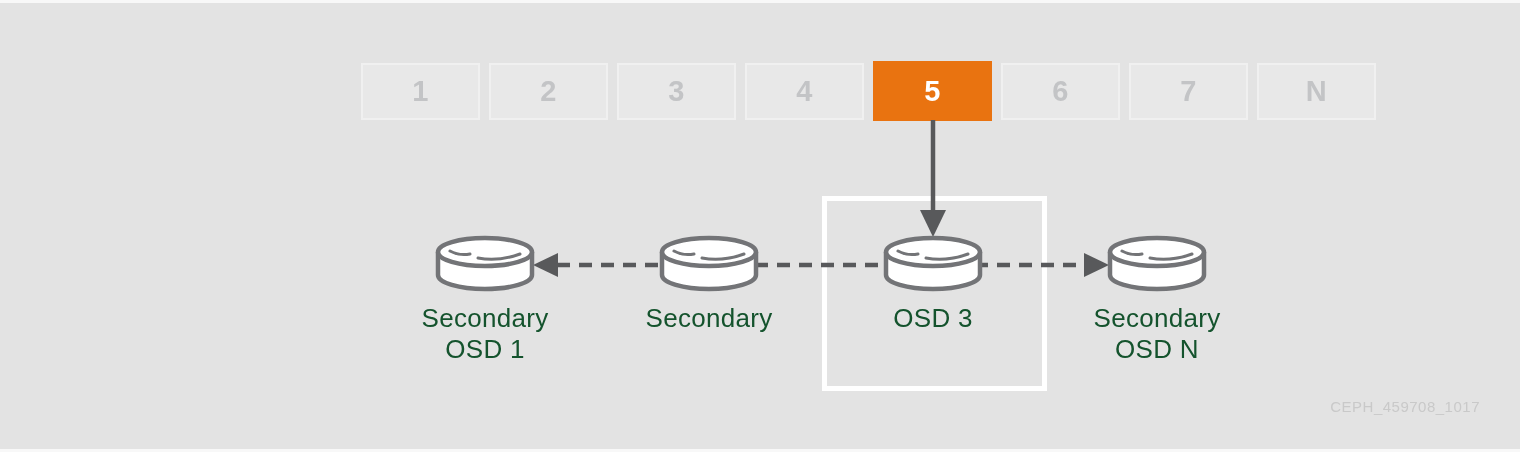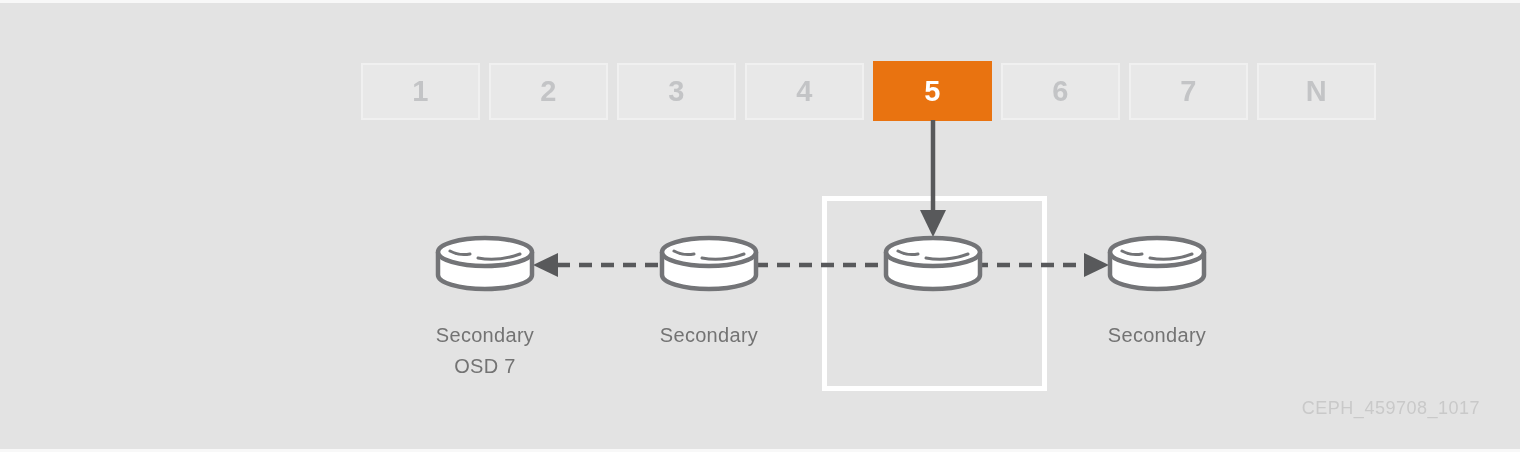--- a/index.html
+++ b/index.html
@@ -55,39 +55,39 @@
   
   .overlay {
     position: absolute; left: 0; top: 0;
     width: 1520px; height: 452px;
     pointer-events: none;
   }
 
   
   .osd-label {
     position: absolute;
-    top: 320px;
+    top: 303px;
     width: 224px;
     text-align: center;
-    font-size: 20px;
+    font-size: 26px;
     line-height: 31px;
-    color: #737373;
+    color: #14532d;
     letter-spacing: 0.3px;
   }
   .osd-label .line { display: block; }
   .osd-label-1 { left: 373px; }
   .osd-label-2 { left: 597px; }
   .osd-label-3 { left: 821px; }
   .osd-label-4 { left: 1045px; }
 
   .watermark {
     position: absolute;
     top: 398px;
     right: 40px;
-    font-size: 18px;
+    font-size: 15px;
     color: #c9c9c9;
     letter-spacing: 0.5px;
   }
 </style>
 </head>
 <body>
 
 <div class="canvas">
 
   <div class="edge-strip top"></div>
@@ -123,27 +123,29 @@
     <polygon points="933,237 920,210 946,210" fill="#58595b"></polygon>
 
     <use href="#disk-shape" transform="translate(485,265)"></use>
     <use href="#disk-shape" transform="translate(709,265)"></use>
     <use href="#disk-shape" transform="translate(933,265)"></use>
     <use href="#disk-shape" transform="translate(1157,265)"></use>
   </svg>
 
   <div class="osd-label osd-label-1">
     <span class="line">Secondary</span>
-    <span class="line">OSD 7</span>
+    <span class="line">OSD 1</span>
   </div>
   <div class="osd-label osd-label-2">
     <span class="line">Secondary</span>
   </div>
   <div class="osd-label osd-label-3">
+    <span class="line">OSD 3</span>
   </div>
   <div class="osd-label osd-label-4">
     <span class="line">Secondary</span>
+    <span class="line">OSD N</span>
   </div>
 
   <div class="watermark">CEPH_459708_1017</div>
 
   <div class="edge-strip bottom"></div>
 </div>
 
 </body></html>

